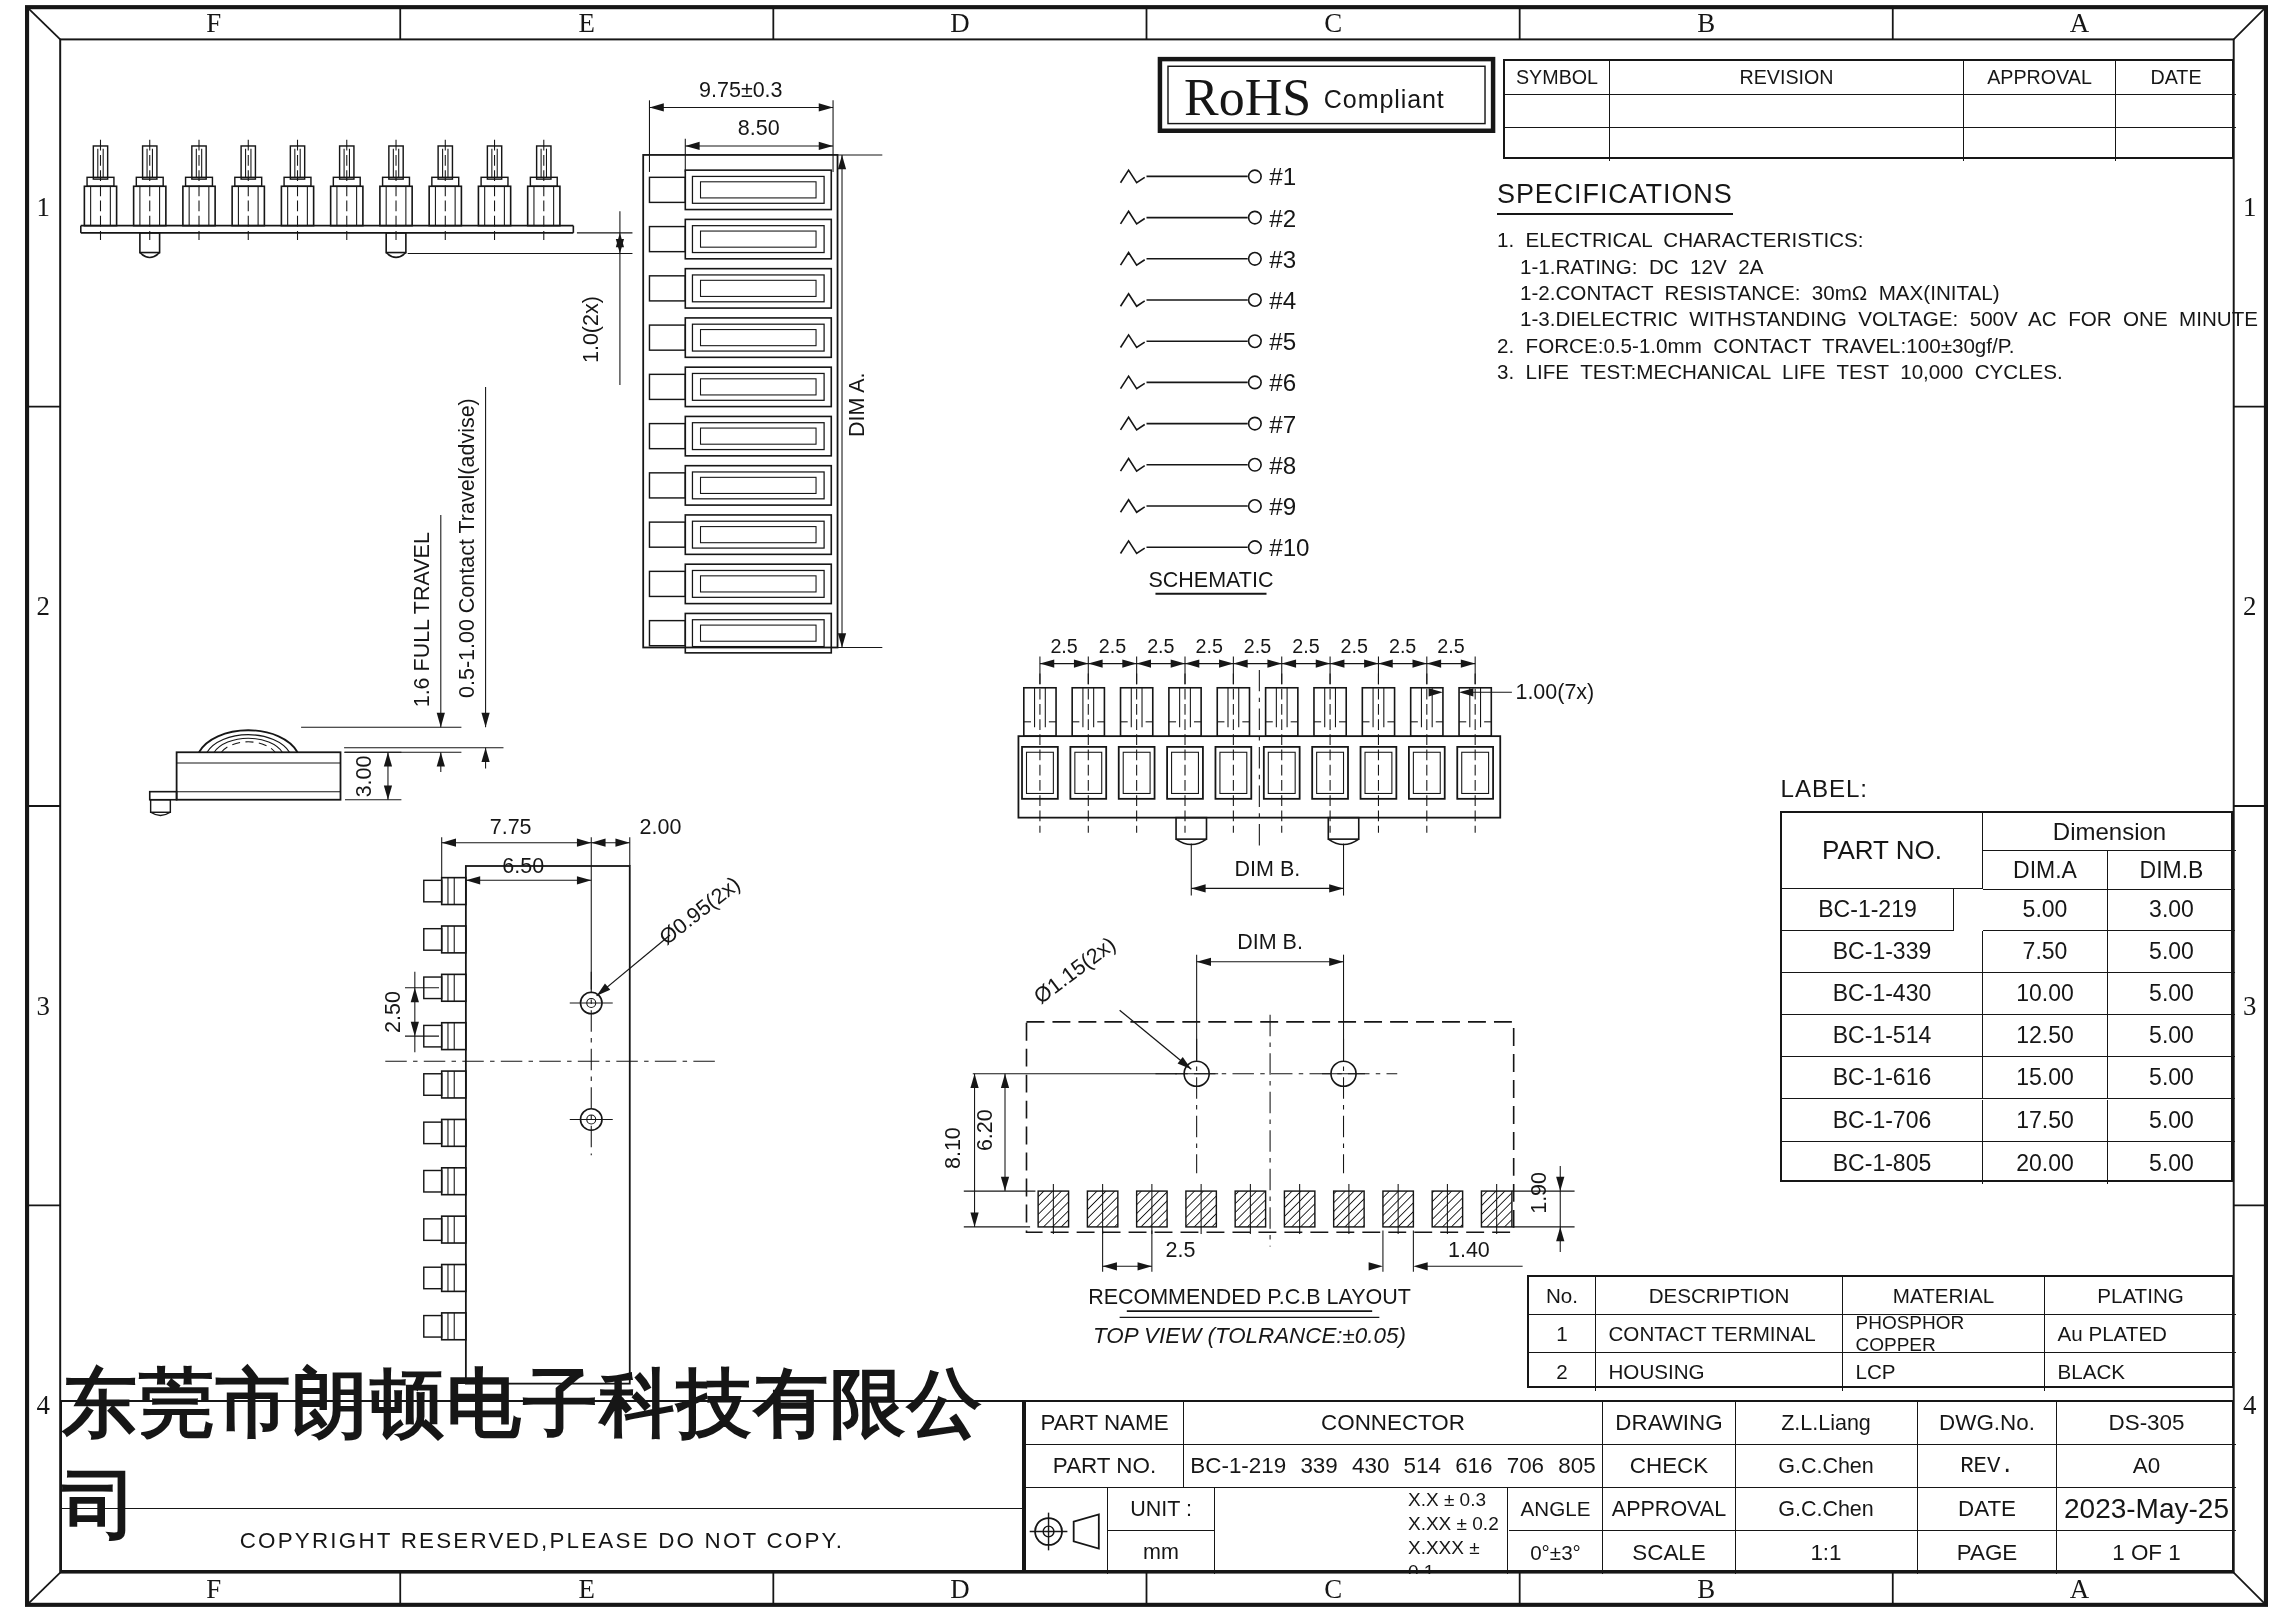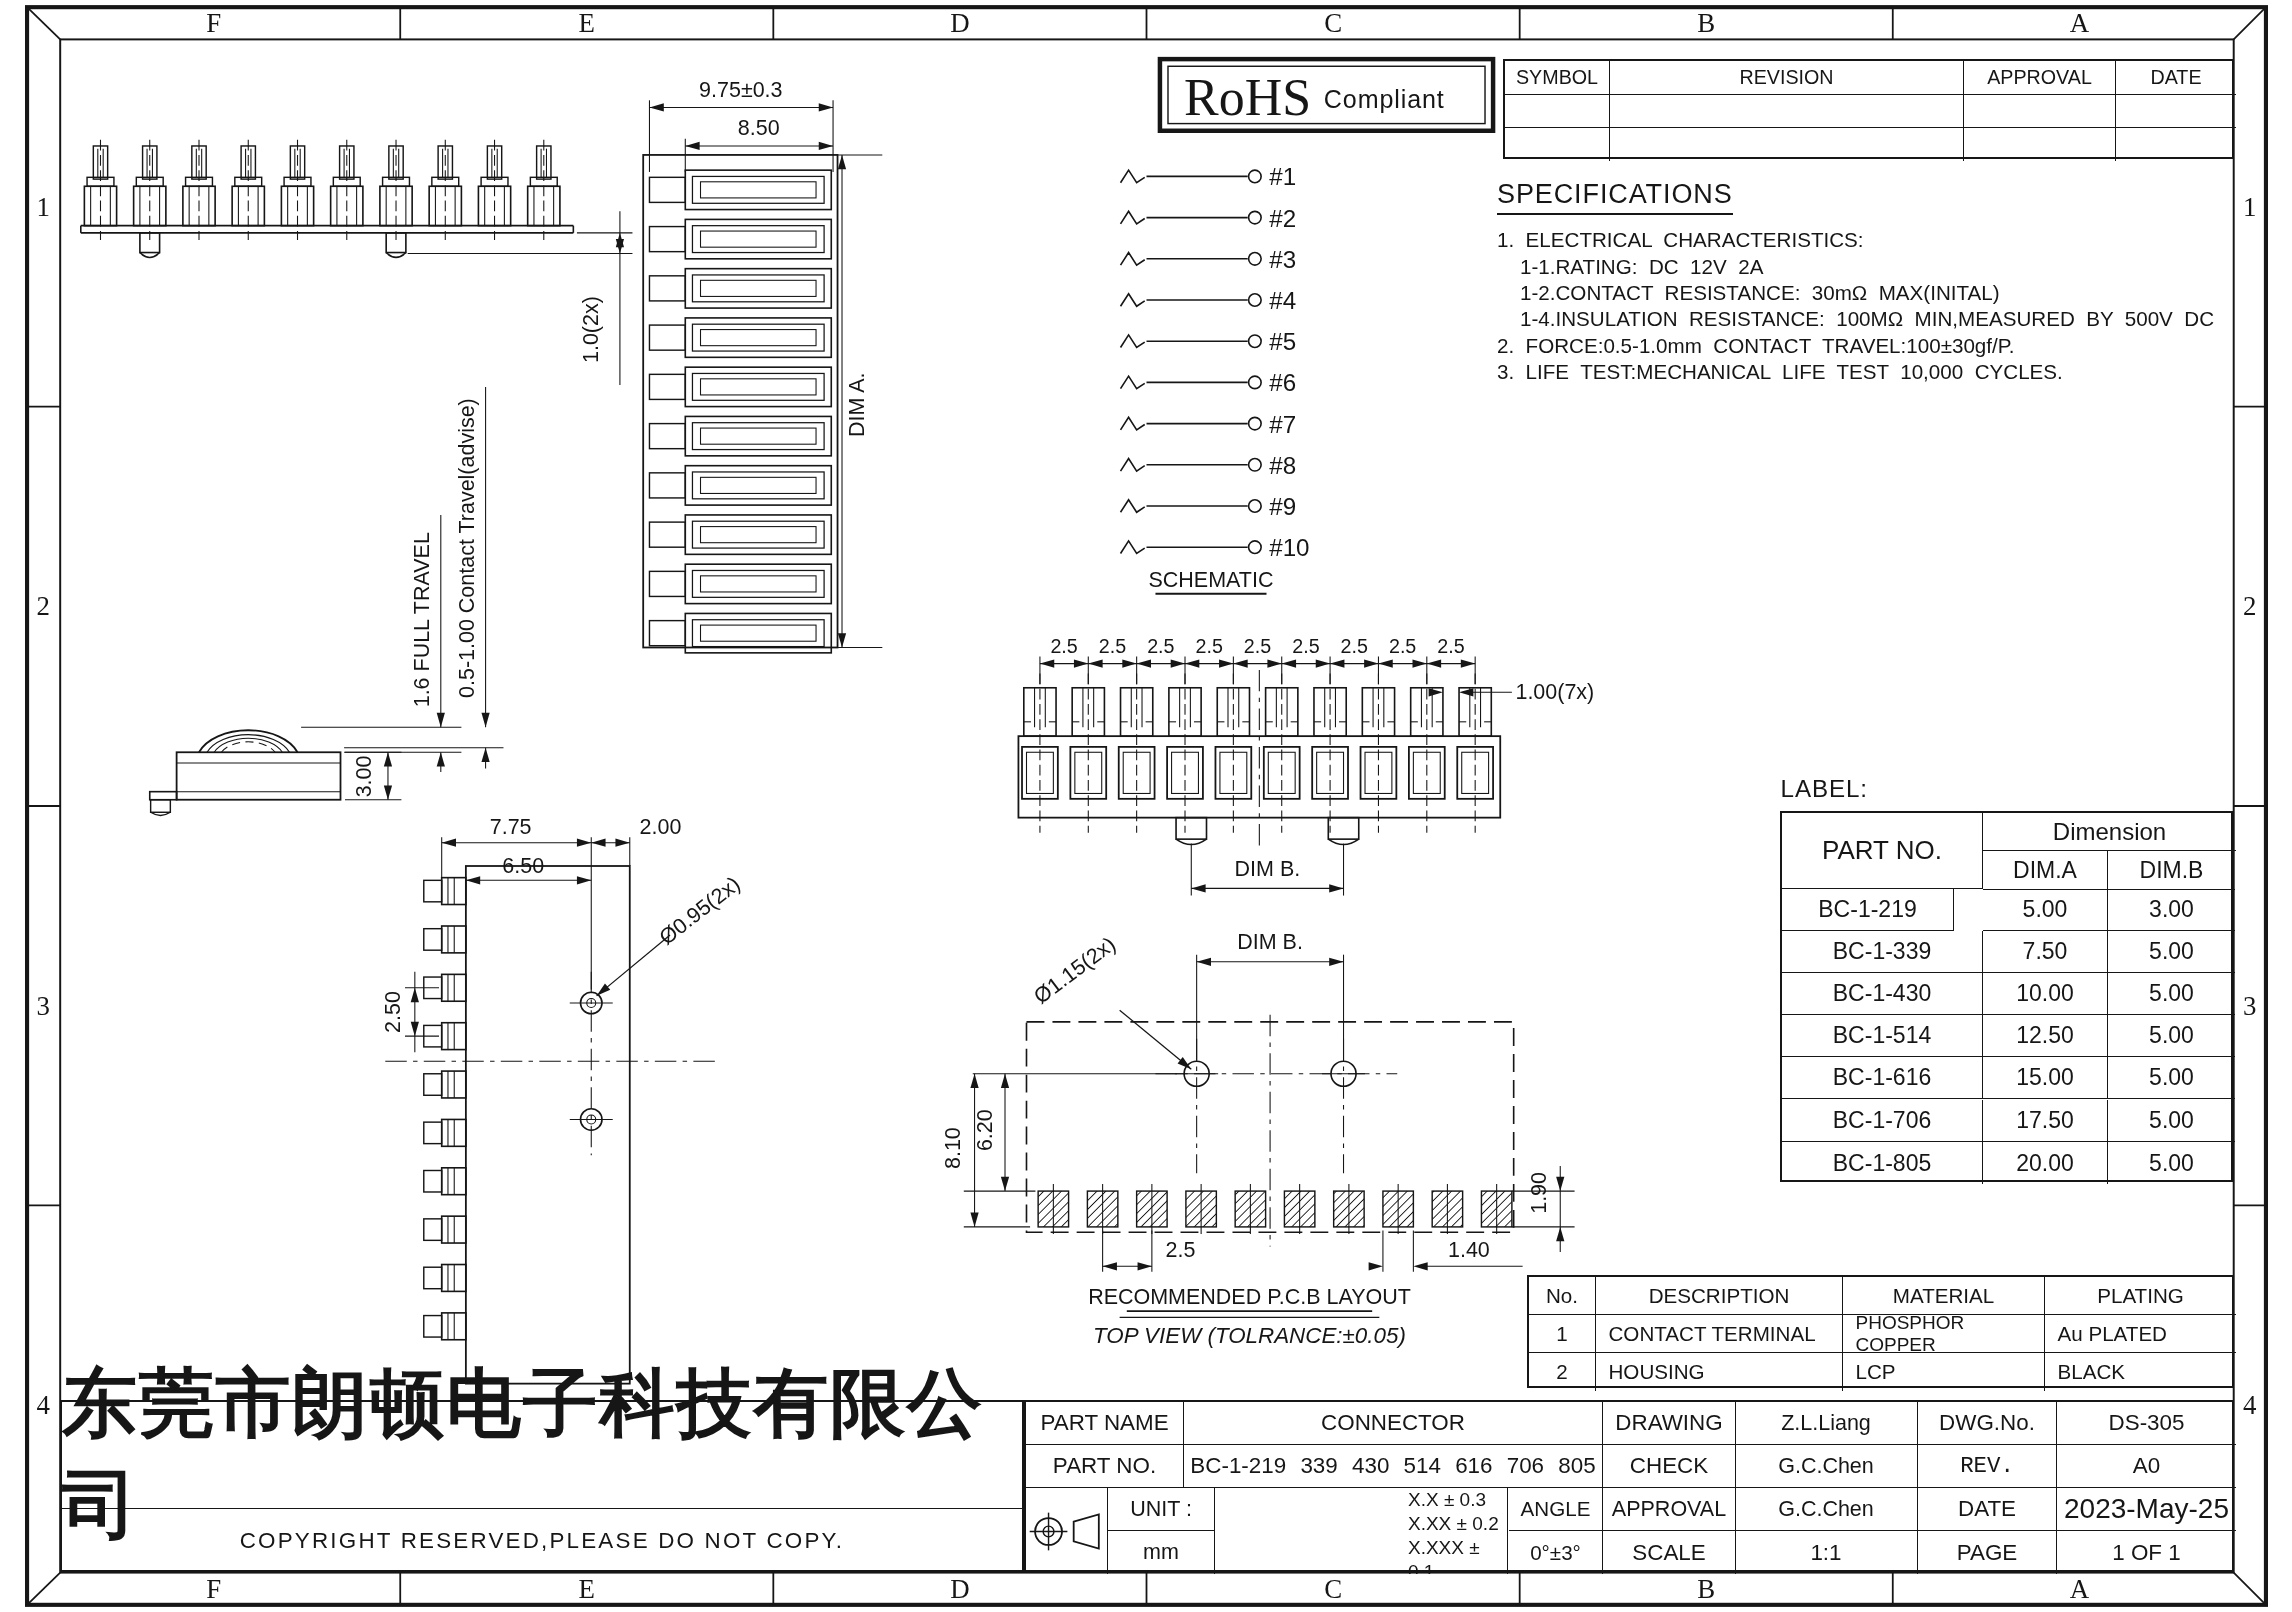--- a/index.html
+++ b/index.html
@@ -629,21 +629,21 @@
         <text x="1988" y="890" fill="#161616" font-size="27" font-family="&quot;Liberation Sans&quot;,sans-serif" letter-spacing="1">LABEL:</text>
       </g>
     </svg>
 
   <div class="abs" id="specs">
     <div class="spec-title">SPECIFICATIONS</div>
     <div id="spec-lines">
         <div class="spec-line">1.  ELECTRICAL  CHARACTERISTICS:</div>
         <div class="spec-line spec-ind">1-1.RATING:  DC  12V  2A</div>
         <div class="spec-line spec-ind">1-2.CONTACT  RESISTANCE:  30mΩ  MAX(INITAL)</div>
-        <div class="spec-line spec-ind">1-4.INSULATION  RESISTANCE:  100MΩ  MIN,MEASURED  BY  500V  DC</div>
+        <div class="spec-line spec-ind">1-3.DIELECTRIC  WITHSTANDING  VOLTAGE:  500V  AC  FOR  ONE  MINUTE</div>
         <div class="spec-line">2.  FORCE:0.5-1.0mm  CONTACT  TRAVEL:100±30gf/P.</div>
         <div class="spec-line">3.  LIFE  TEST:MECHANICAL  LIFE  TEST  10,000  CYCLES.</div>
       </div>
   </div>
 
   <div class="abs tbl" id="revtbl">
     <div>SYMBOL</div>
     <div>REVISION</div>
     <div>APPROVAL</div>
     <div>DATE</div>

